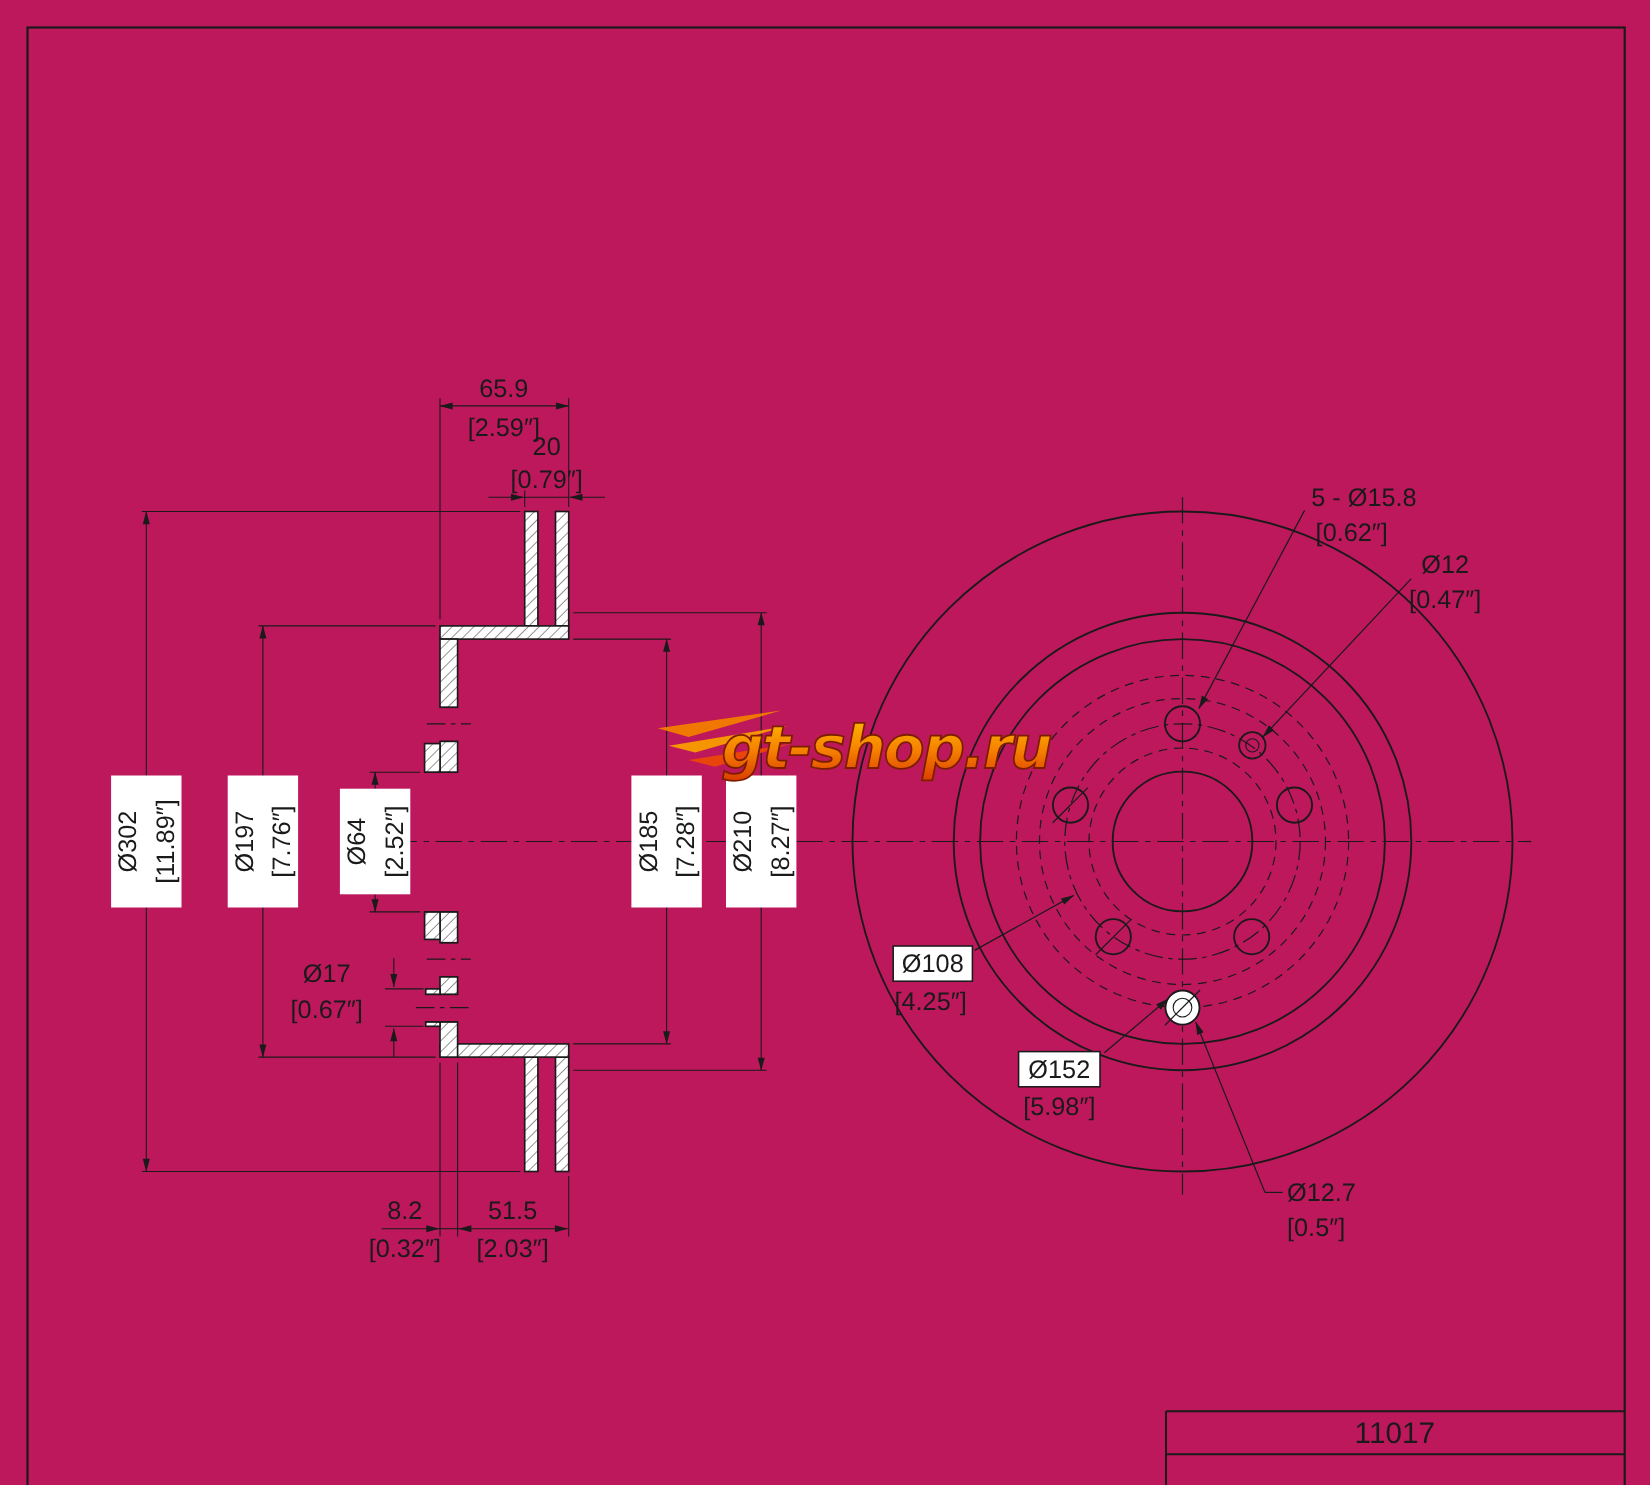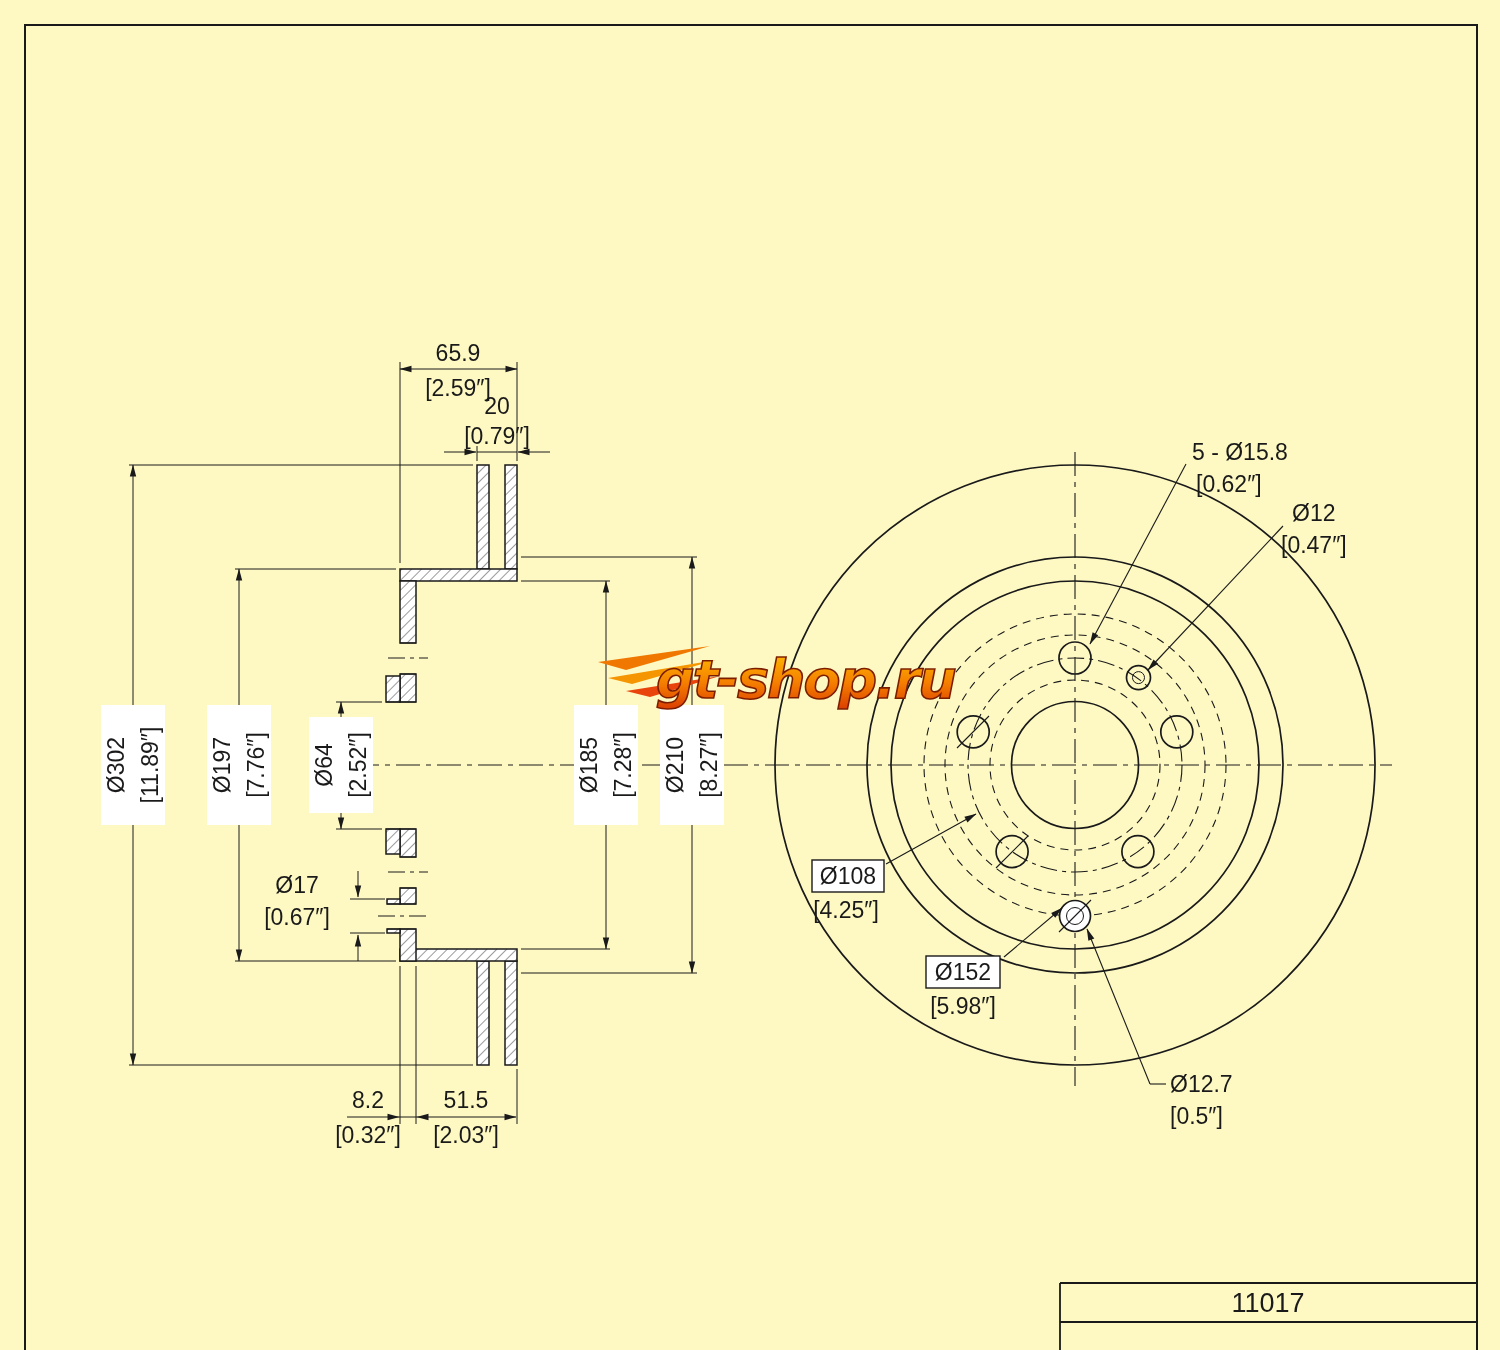--- a/index.html
+++ b/index.html
@@ -1,16 +1,16 @@
 <!DOCTYPE html>
 <html><head>
 <meta charset="utf-8">
 <style>
   html,body{margin:0;padding:0;background:#fff;}
-  .stage{width:1500px;height:1350px;background:#fef9c3;position:relative;}
+  .stage{width:1500px;height:1350px;background:#be185d;position:relative;}
   svg{display:block;}
   .dimtxt{font-family:"Liberation Sans",sans-serif;font-size:23px;fill:#1a1a1a;}
   .pntxt{font-family:"Liberation Sans",sans-serif;font-size:27px;fill:#1a1a1a;}
   .wmtxt{font-family:"DejaVu Sans",sans-serif;font-size:54px;font-style:italic;font-weight:800;letter-spacing:-2px;}
   .thin{stroke:#1a1a1a;stroke-width:1;fill:none;}
   .lead{stroke:#1a1a1a;stroke-width:1.1;fill:none;}
   .outline{stroke:#1a1a1a;stroke-width:1.7;fill:none;}
   .metal{stroke:#1a1a1a;stroke-width:1.5;fill:url(#hatch);}
   .cline{stroke:#1a1a1a;stroke-width:1.1;fill:none;stroke-dasharray:24 6 5 6;}
   .dash{stroke:#1a1a1a;stroke-width:1.1;fill:none;stroke-dasharray:8 6;}

